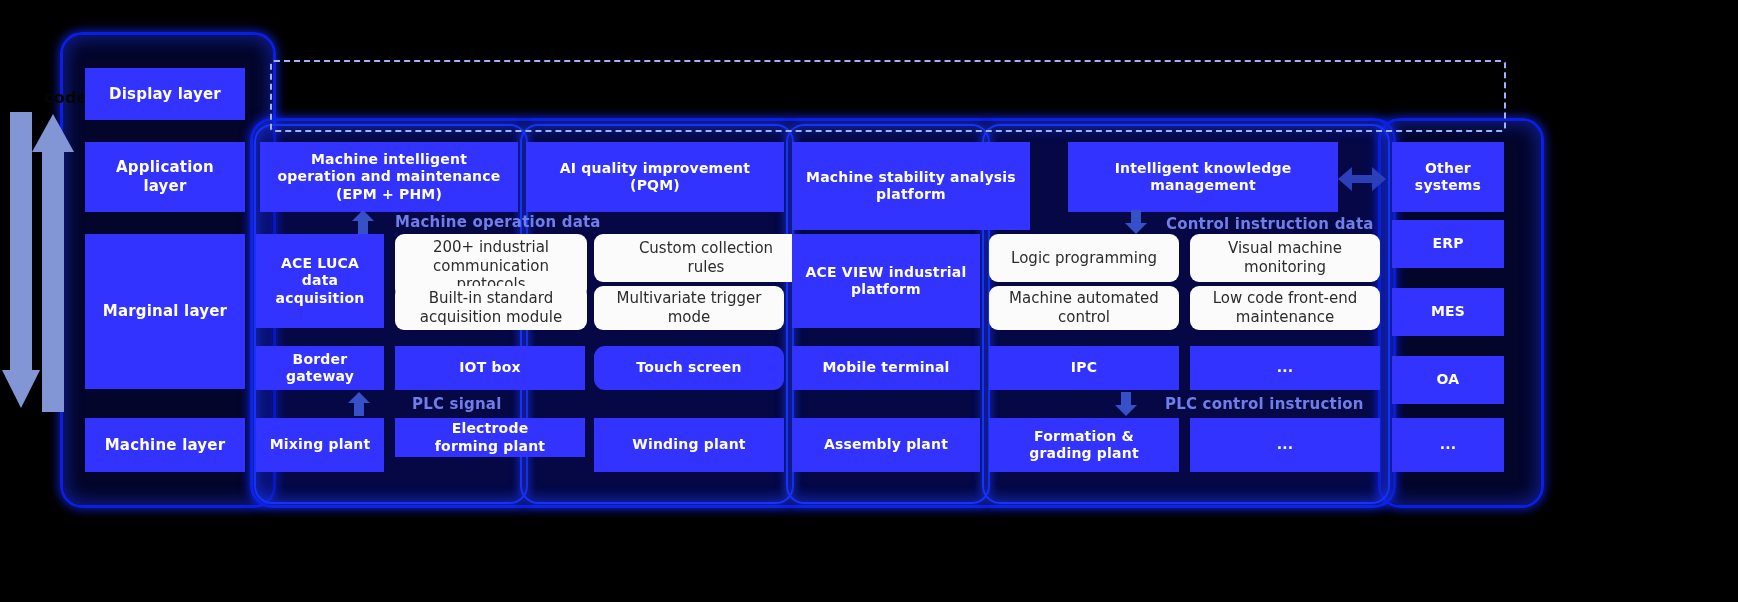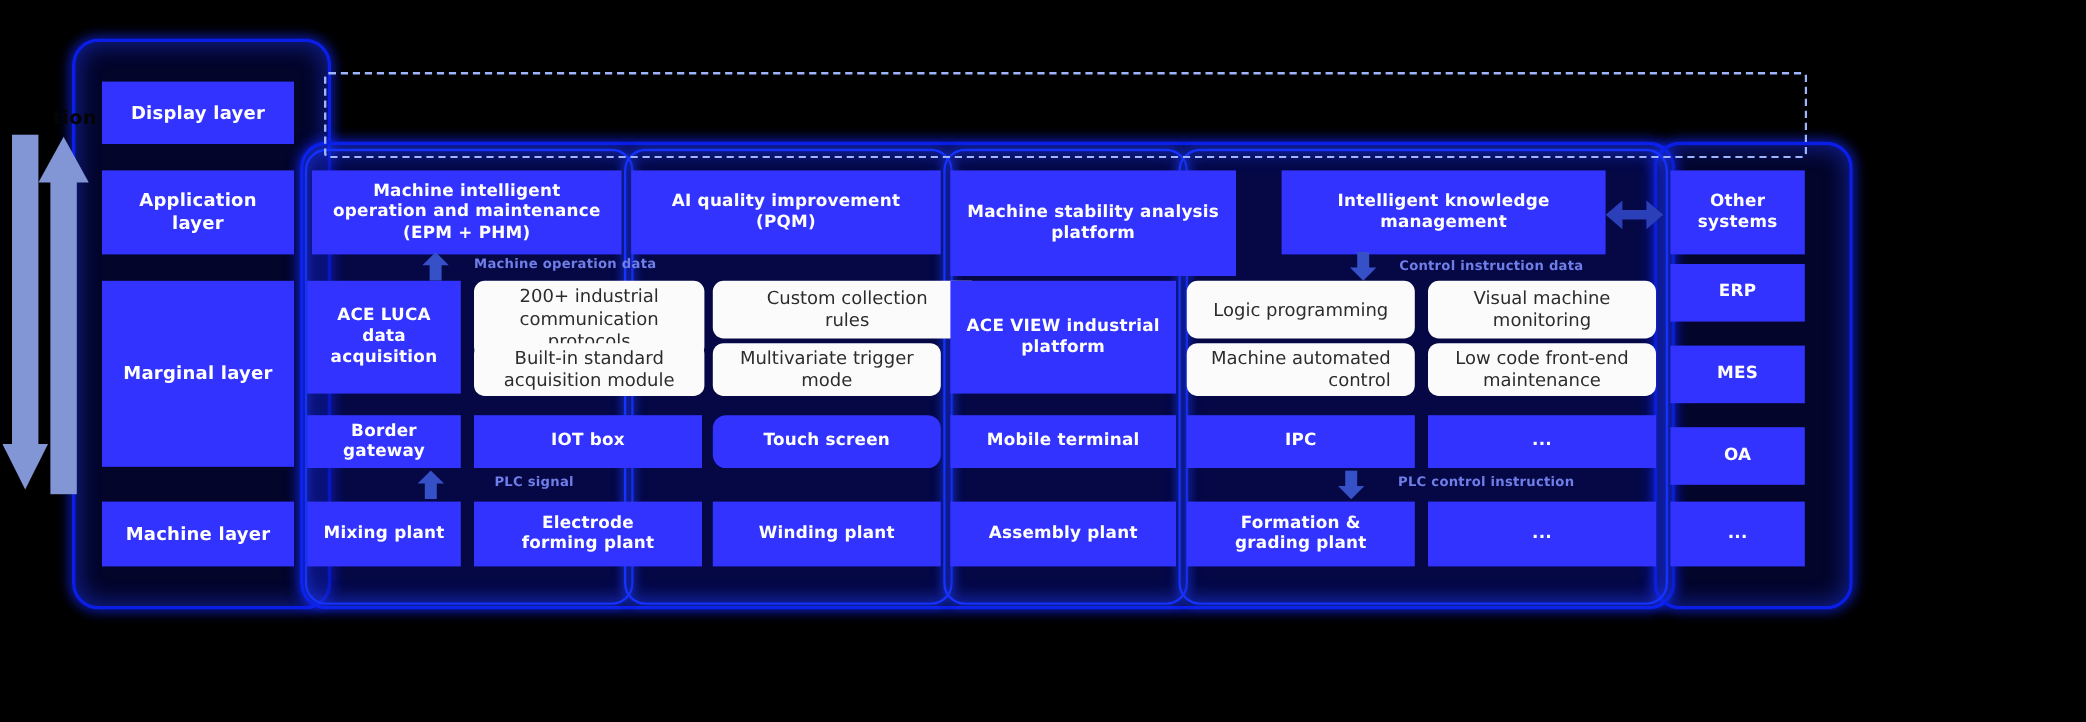--- a/index.html
+++ b/index.html
@@ -60,21 +60,21 @@
     font-weight:normal;
     font-size:15px;
     border-radius:9px;
     padding:4px 10px;
   }
 
   
   .flow-label{
     position:absolute;
     color:#6f7ee8;
-    font-size:11px;
+    font-size:15px;
     font-weight:bold;
     white-space:nowrap;
     letter-spacing:.2px;
   }
 
   
   .varrow{position:absolute;}
 
   
   .mini-arrow{position:absolute;}
@@ -102,21 +102,21 @@
 
   <div class="shell" style="left:1378px;top:118px;width:160px;height:384px;"></div>
 
   <div class="shell inner" style="left:254px;top:124px;width:270px;height:376px;"></div>
   <div class="shell inner" style="left:520px;top:124px;width:270px;height:376px;"></div>
   <div class="shell inner" style="left:786px;top:124px;width:200px;height:376px;"></div>
   <div class="shell inner" style="left:982px;top:124px;width:404px;height:376px;"></div>
 
   <div class="dashed-box" style="left:270px;top:60px;width:1232px;height:68px;"></div>
 
-  <div class="cut-text" style="left:44px;top:88px;">tion</div>
+  <div class="cut-text" style="left:44px;top:88px;">code</div>
 
   <svg class="varrow" style="left:2px;top:112px;" width="38" height="300" viewBox="0 0 38 300">
     <rect x="8" y="0" width="22" height="262" fill="#8296d6"></rect>
     <polygon points="0,258 38,258 19,296" fill="#8296d6"></polygon>
   </svg>
 
   <svg class="varrow" style="left:32px;top:112px;" width="42" height="300" viewBox="0 0 42 300">
     <polygon points="0,40 42,40 21,2" fill="#8296d6"></polygon>
     <rect x="10" y="38" width="22" height="262" fill="#8296d6"></rect>
   </svg>
@@ -178,21 +178,21 @@
 mode</div>
 
   <div class="cell blue sm" style="left:792px;top:234px;width:188px;height:94px;white-space:pre-line;">ACE VIEW industrial
 platform</div>
 
   <div class="cell white" style="left:989px;top:234px;width:190px;height:48px;white-space:pre-line;">Logic programming</div>
 
   <div class="cell white" style="left:1190px;top:234px;width:190px;height:48px;white-space:pre-line;">Visual machine
 monitoring</div>
 
-  <div class="cell white" style="left:989px;top:286px;width:190px;height:44px;white-space:pre-line;text-align:right;">Machine automated
+  <div class="cell white" style="left:989px;top:286px;width:190px;height:44px;white-space:pre-line;">Machine automated
 control</div>
 
   <div class="cell white" style="left:1190px;top:286px;width:190px;height:44px;white-space:pre-line;">Low code front-end
 maintenance</div>
 
   <div class="cell blue sm" style="left:1392px;top:220px;width:112px;height:48px;">ERP</div>
 
   <div class="cell blue sm" style="left:1392px;top:288px;width:112px;height:48px;">MES</div>
 
   <div class="cell blue sm" style="left:1392px;top:356px;width:112px;height:48px;">OA</div>
@@ -220,21 +220,21 @@
 
   <svg class="mini-arrow" style="left:1115px;top:392px;" width="22" height="24" viewBox="0 0 22 24">
     <rect x="6" y="0" width="10" height="15" fill="#3650c8"></rect>
     <polygon points="0,13 22,13 11,24" fill="#3650c8"></polygon>
   </svg>
 
   <div class="cell blue" style="left:85px;top:418px;width:160px;height:54px;white-space:pre-line;">Machine layer</div>
 
   <div class="cell blue sm" style="left:256px;top:418px;width:128px;height:54px;white-space:pre-line;">Mixing plant</div>
 
-  <div class="cell blue sm" style="left:395px;top:418px;width:190px;height:54px;white-space:pre-line;">Electrode
+  <div class="cell blue sm" style="left:395px;top:418px;width:190px;height:39px;white-space:pre-line;">Electrode
 forming plant</div>
 
   <div class="cell blue sm" style="left:594px;top:418px;width:190px;height:54px;white-space:pre-line;">Winding plant</div>
 
   <div class="cell blue sm" style="left:792px;top:418px;width:188px;height:54px;white-space:pre-line;">Assembly plant</div>
 
   <div class="cell blue sm" style="left:989px;top:418px;width:190px;height:54px;white-space:pre-line;">Formation &amp;
 grading plant</div>
 
   <div class="cell blue sm" style="left:1190px;top:418px;width:190px;height:54px;white-space:pre-line;">...</div>

